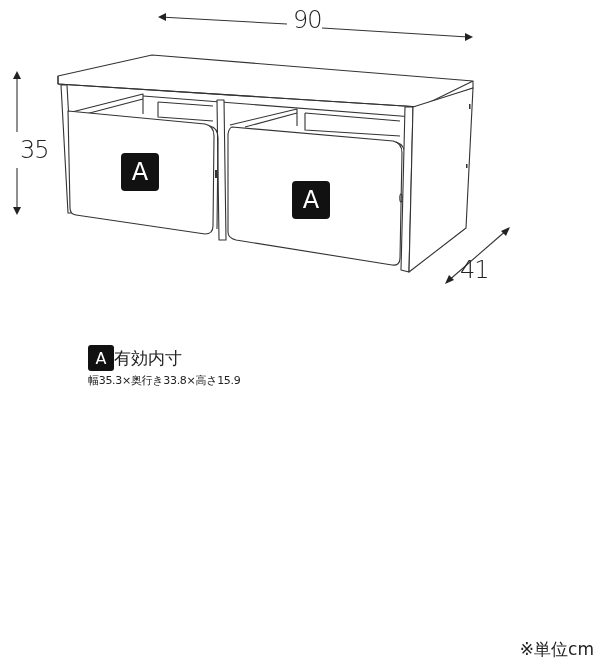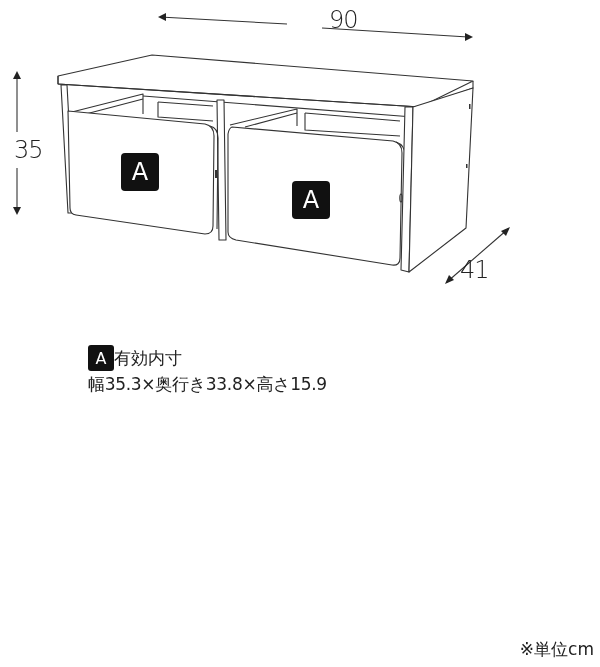--- a/index.html
+++ b/index.html
@@ -9,21 +9,21 @@
     .dim { position: absolute; font-size: 24px; font-weight: 300; color: #222;
            font-family: "DejaVu Sans", sans-serif; letter-spacing: -1px; }
     .badge { position: absolute; background: #111; color: #fff; border-radius: 4px;
              display: flex; align-items: center; justify-content: center;
              font-family: "DejaVu Sans", sans-serif; }
     .legend { position: absolute; left: 88px; top: 345px; }
     .legend-row { display: flex; align-items: center; height: 26px; }
     .legend-badge { width: 26px; height: 26px; background: #111; color: #fff; border-radius: 3px;
                     display: flex; align-items: center; justify-content: center; font-size: 16px; }
     .legend-title { font-size: 17px; color: #222; }
-    .legend-detail { font-size: 17px; color: #222; margin-top: 2px; letter-spacing: -0.3px; }
+    .legend-detail { font-size: 11px; color: #222; margin-top: 2px; letter-spacing: -0.3px; }
     .unit-note { position: absolute; right: 6px; bottom: 6px; font-size: 17px; color: #222; text-align: center; }
   </style>
 </head>
 <body>
 
 <svg class="drawing" width="600" height="667" viewBox="0 0 600 667" fill="none" stroke="#333" stroke-width="1.1" stroke-linejoin="round">
 
   <g>
     <line x1="160" y1="17" x2="287" y2="24"></line>
     <line x1="322" y1="28" x2="468" y2="37"></line>
@@ -85,22 +85,22 @@
   </g>
 
   <g>
     <polygon points="405,107 413,107 409,272 401,270" fill="#fff"></polygon>
     <polygon points="413,107 473,88 466,228 409,272" fill="#fff"></polygon>
     <rect x="469" y="104" width="1.5" height="5" fill="#333" stroke="none"></rect>
     <rect x="466" y="164" width="1.5" height="4" fill="#333" stroke="none"></rect>
   </g>
 </svg>
 
-<div class="dim" style="left:293px; top:6px;margin-left:36px;">90</div>
-<div class="dim" style="left:14px; top:136px;text-align:center;">35</div>
+<div class="dim" style="left:293px; top:6px;">90</div>
+<div class="dim" style="left:20px; top:136px;text-align:center;">35</div>
 <div class="dim" style="left:460px; top:256px;">41</div>
 
 <div class="badge" style="left:121px; top:153px; width:38px; height:38px; font-size:24px;">A</div>
 <div class="badge" style="left:292px; top:181px; width:38px; height:38px; font-size:24px;">A</div>
 
 <div class="legend">
   <div class="legend-row">
     <div class="legend-badge">A</div>
     <div class="legend-title">有効内寸</div>
   </div>

